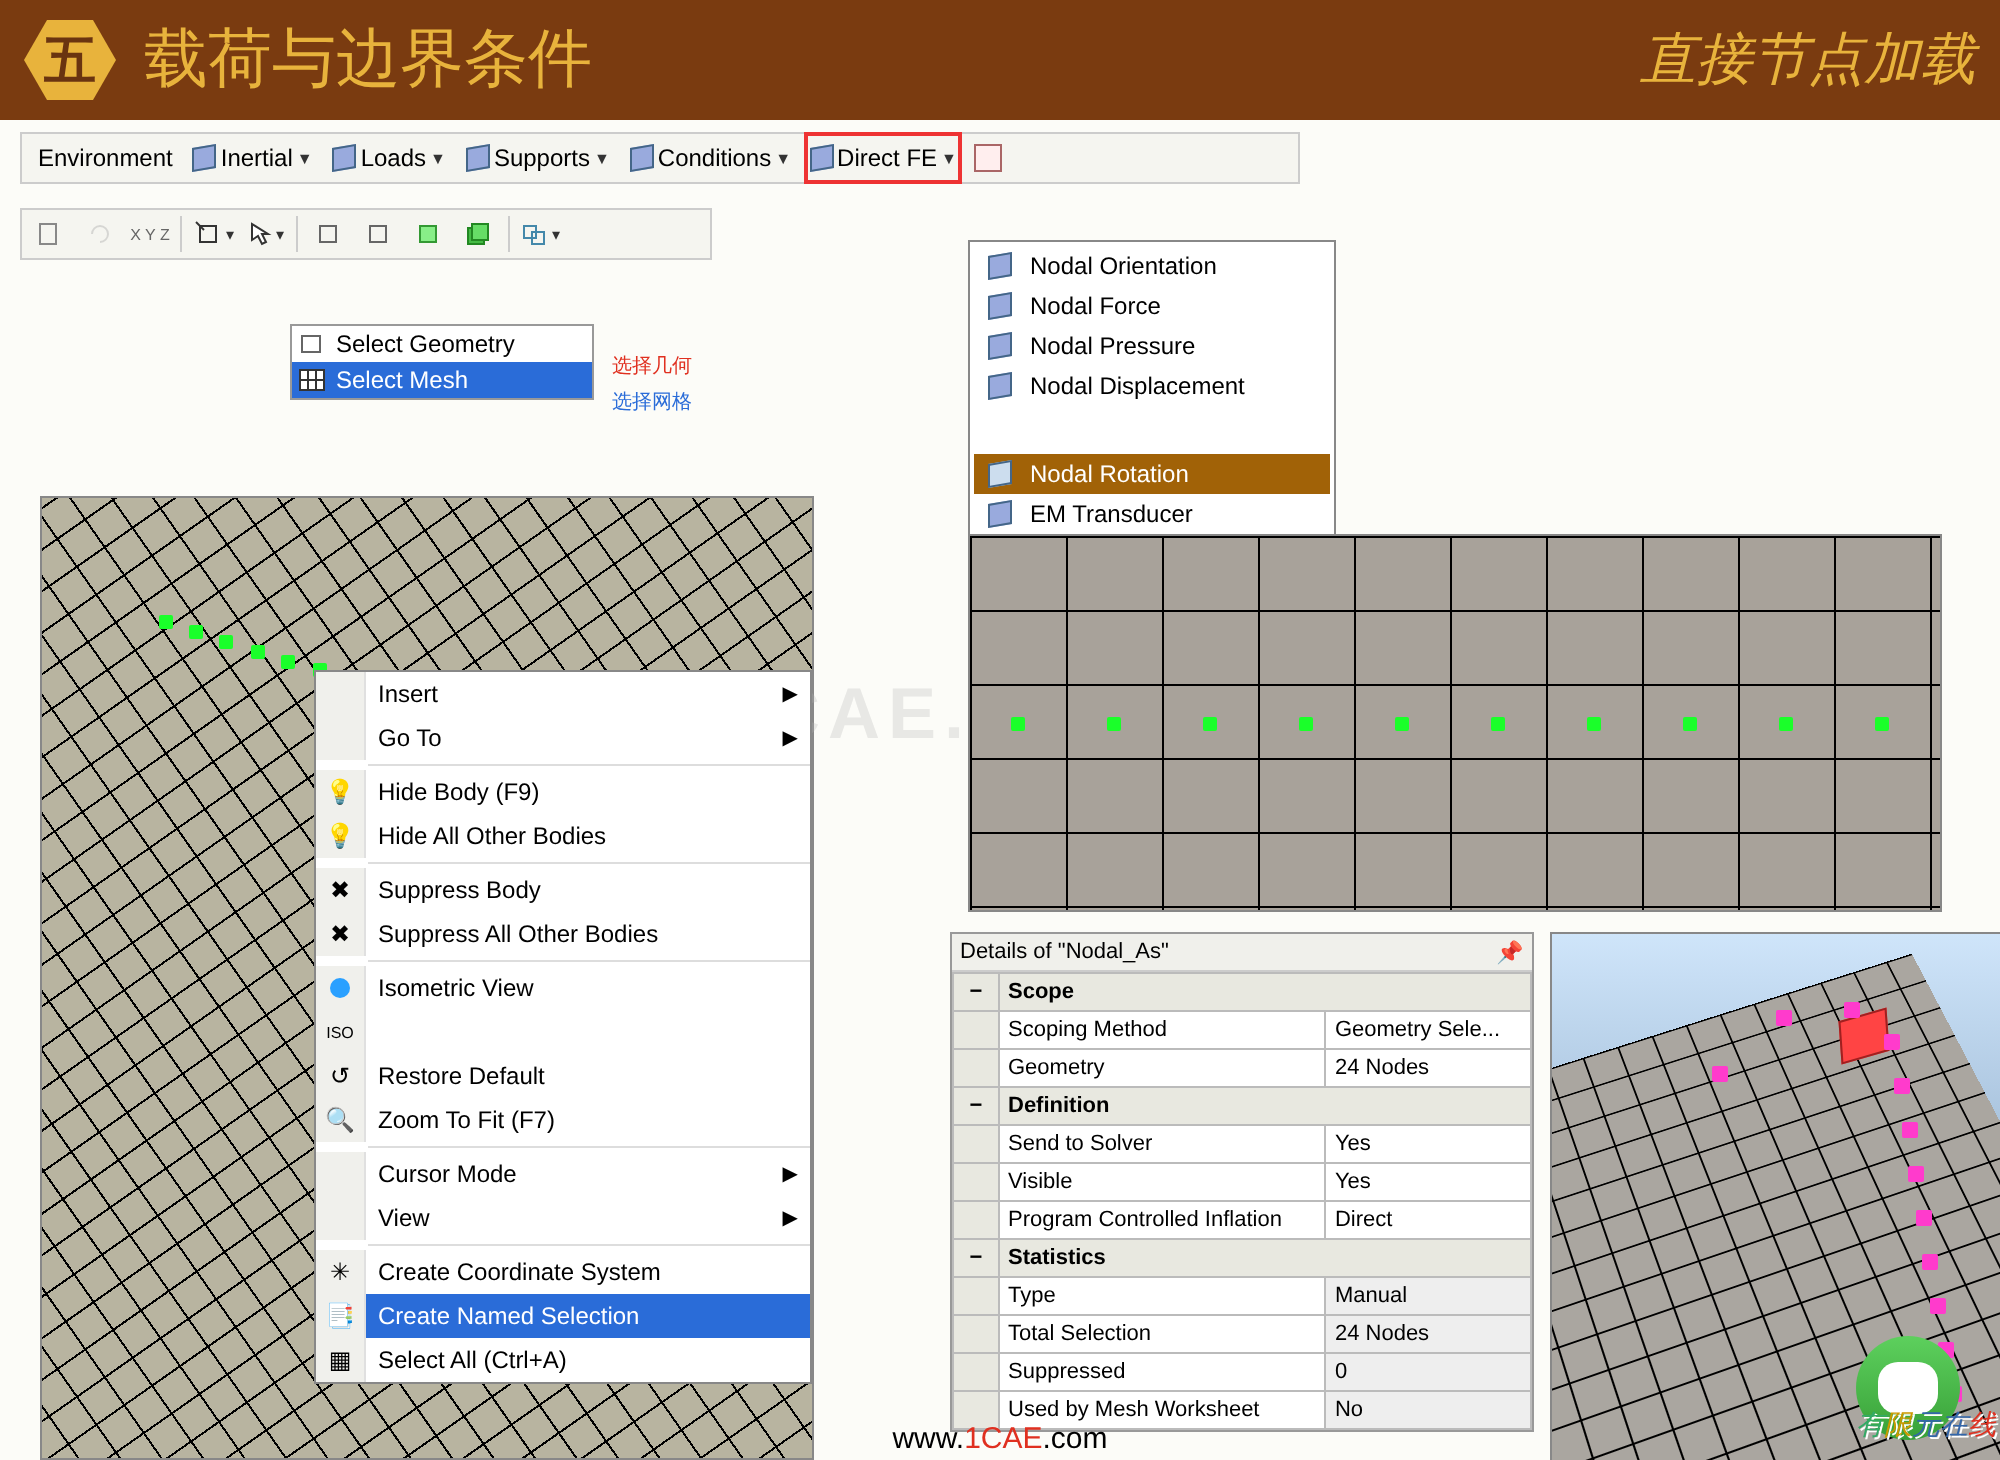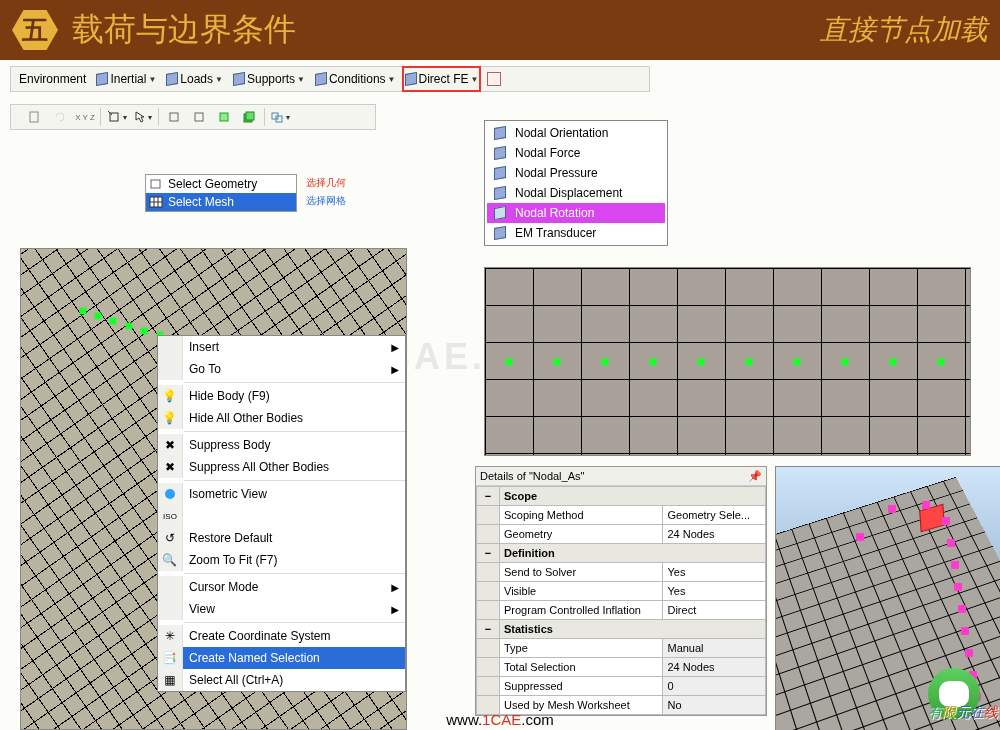--- a/index.html
+++ b/index.html
@@ -7,31 +7,31 @@
 .hex { width:46px; height:40px; background:#e8b33c; position:relative; margin-right:14px; display:flex; align-items:center; justify-content:center; clip-path: polygon(25% 0%, 75% 0%, 100% 50%, 75% 100%, 25% 100%, 0% 50%); }
 .hex span { color:#6a3410; font-size:26px; font-weight:bold; font-family:"KaiTi","STKaiti",serif; }
 .header-title { color:#e8b33c; font-size:32px; font-family:Liberation Serif, serif; flex:1; }
 .header-right { color:#e8b33c; font-size:28px; font-family:"KaiTi","STKaiti",serif; font-style:italic; }
 .toolbar { background:#f5f5f0; border:1px solid #ccc; height:24px; display:flex; align-items:center; padding:0 4px; margin:6px 10px 0 10px; gap:2px; width:630px; }
 .tb-item { display:flex; align-items:center; padding:0 4px; height:20px; cursor:pointer; white-space:nowrap; }
 .dd-arrow { font-size:8px; margin-left:2px; color:#333; }
 .ic { width:14px; height:14px; display:inline-block; margin-right:2px; }
 .cube-ic { background:#9ad; border:1px solid #468; width:10px; height:10px; transform:skewY(-10deg); }
 .red-box { border:2px solid #ee3333; padding:1px; }
-.filter-bar { background:#f5f5f0; border:1px solid #ccc; height:24px; display:flex; align-items:center; padding:0 12px; margin:12px 0 0 10px; width:340px; gap:1px; }
+.filter-bar { background:#f5f5f0; border:1px solid #ccc; height:24px; display:flex; align-items:center; padding:0 2px; margin:12px 0 0 10px; width:340px; gap:1px; }
 .fb-btn { width:22px; height:20px; display:flex; align-items:center; justify-content:center; border:1px solid transparent; cursor:pointer; }
 .fb-sep { width:1px; height:18px; background:#ccc; margin:0 2px; }
-.sel-drop { position:absolute; left:145px; top:174px; background:#fff; border:1px solid #999; width:150px; font-size:12px; }
+.sel-drop { position:absolute; left:145px; top:162px; background:#fff; border:1px solid #999; width:150px; font-size:12px; }
 .sel-row { display:flex; align-items:center; height:18px; padding:0 2px; cursor:pointer; }
 .sel-row.sel { background:#2a6cd8; color:#fff; }
 .sel-row .sic { width:16px; height:14px; margin-right:4px; display:flex; align-items:center; justify-content:center; }
 .ann { position:absolute; font-size:10px; font-family:"SimSun",serif; }
 .fe-menu { position:absolute; left:484px; top:120px; background:#fff; border:1px solid #888; width:178px; padding:2px; }
 .fe-row { display:flex; align-items:center; height:20px; padding:0 4px; cursor:pointer; }
-.fe-row.sel { background:#d946ef; color:#fff; }
+.fe-row.sel { background:#a16207; color:#fff;margin-top:24px; }
 .fe-row .fic { width:18px; height:16px; margin-right:6px; display:flex; align-items:center; justify-content:center; }
 .mesh1 { position:absolute; left:20px; top:248px; width:385px; height:480px; background:#b8b4a0; overflow:hidden; border:1px solid #888; }
 .dgrid { position:absolute; inset:-50px; background-image:repeating-linear-gradient(55deg, transparent, transparent 16px, #000 16px, #000 17px), repeating-linear-gradient(-35deg, transparent, transparent 16px, #000 16px, #000 17px); }
 .ctx { position:absolute; left:157px; top:335px; width:247px; background:#fff; border:1px solid #888; font-size:12px; }
 .ctx-ic { width:24px; background:#f0f0ec; border-right:1px solid #e0e0e0; display:flex; align-items:center; justify-content:center; height:100%; }
 .ctx-row { display:flex; align-items:center; height:22px; cursor:pointer; }
 .ctx-row.sel { background:#2a6cd8; color:#fff; }
 .ctx-lab { padding-left:6px; flex:1; }
 .ctx-arr { padding-right:6px; font-size:10px; }
 .ctx-sep { height:1px; background:#ddd; margin:2px 0 2px 26px; }

